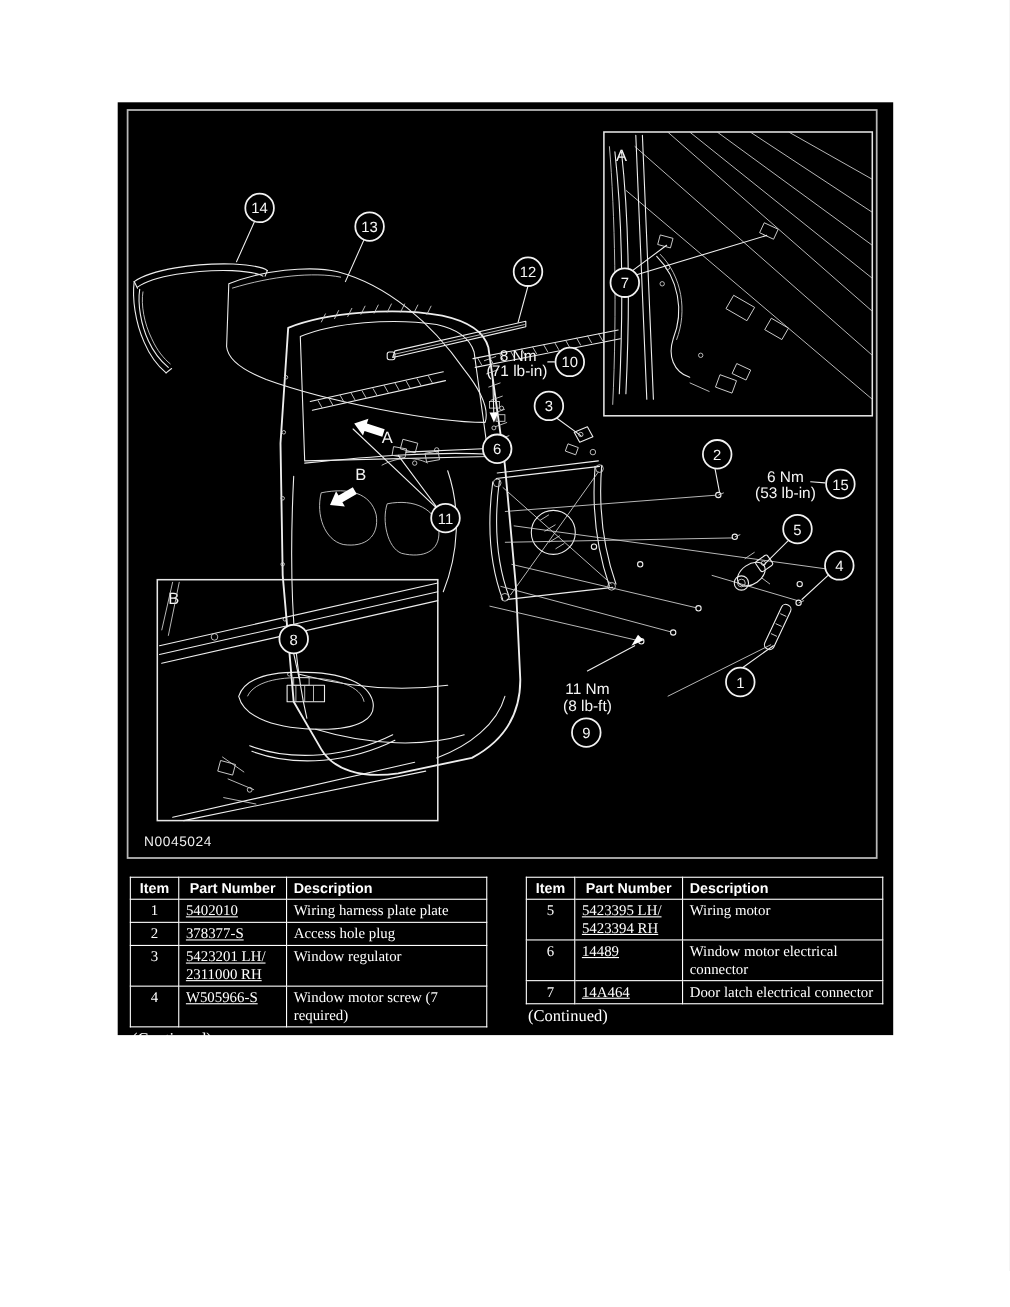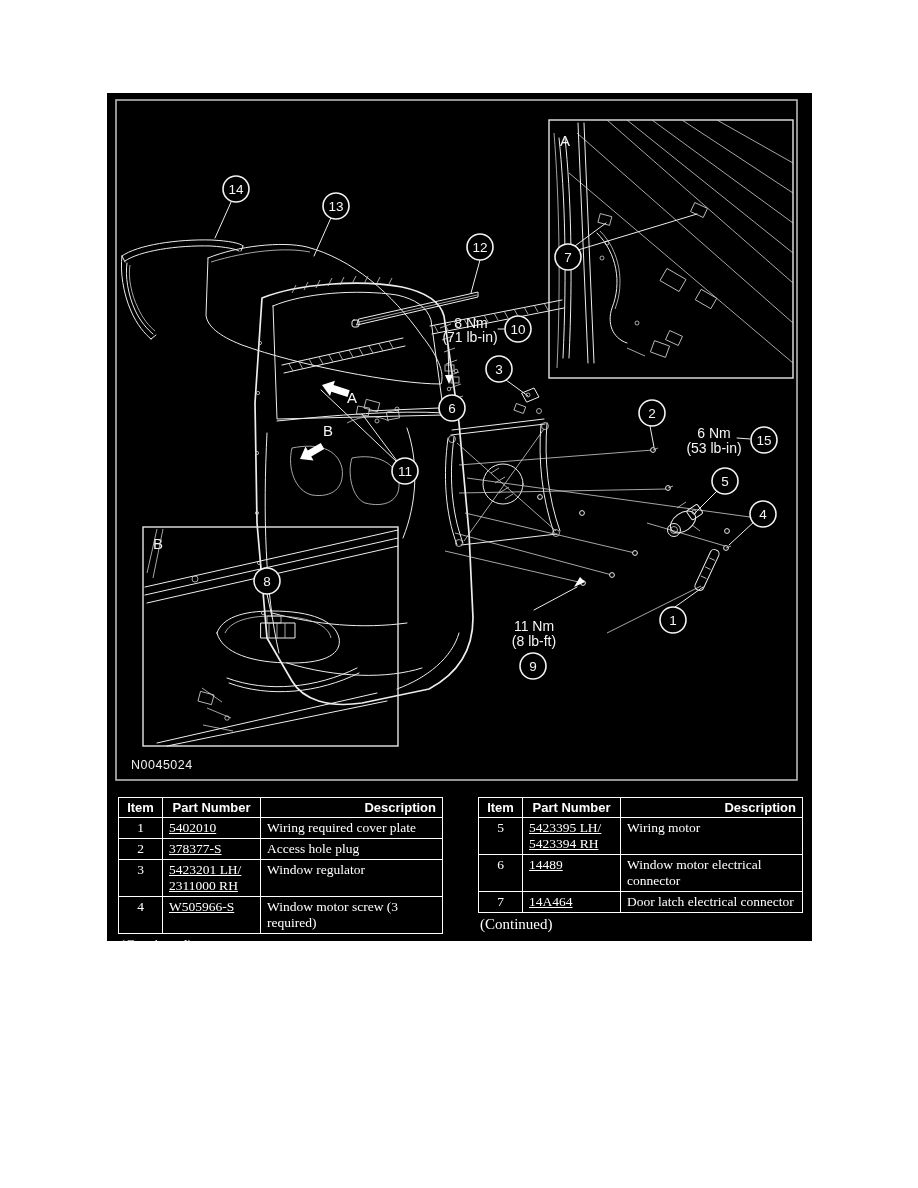--- a/index.html
+++ b/index.html
@@ -16,21 +16,21 @@
   .diag-label{fill:#f5f5f5;font:15px "Liberation Sans",sans-serif;}
   .torque text{fill:#f5f5f5;font:14px "Liberation Sans",sans-serif;text-anchor:middle;}
   .fig-id{fill:#efefef;font:12.5px "Liberation Sans",sans-serif;letter-spacing:0.5px;}
   .whitefill{fill:#fff;stroke:none;}
   .screw{fill:#000;stroke:#ededed;stroke-width:1;}
 
   .parts-table{position:absolute;width:352px;}
   .parts-table table{border-collapse:collapse;background:#000;color:#fff;table-layout:fixed;width:325px;}
   .parts-table th,.parts-table td{border:1.5px solid #fff;overflow:hidden;}
   .parts-table th{font-weight:bold;font-size:13px;font-family:"Liberation Sans",sans-serif;padding:2px 6px;text-align:center;}
-  .parts-table th.desc{text-align:right;}
+  .parts-table th.desc{text-align:left;}
   .parts-table td{font-family:"Liberation Serif",serif;font-size:13.5px;line-height:16px;padding:2px 6px;vertical-align:top;}
   .parts-table td.item{text-align:center;}
   .parts-table td.part{white-space:pre-line;text-decoration:underline;}
   .continued{color:#fff;font-family:"Liberation Serif",serif;font-size:15px;margin-top:3px;padding-left:2px;}
   .col-item{width:44px;} .col-part{width:98px;} .col-desc{width:182px;}
 </style>
 </head>
 <body>
 
 <div class="content-block">
@@ -304,37 +304,37 @@
         <tr>
           <th>Item</th>
           <th>Part Number</th>
           <th class="desc">Description</th>
         </tr>
       </thead>
       <tbody>
         <tr>
           <td class="item">1</td>
           <td class="part">5402010</td>
-          <td>Wiring required cover plate</td>
+          <td>Wiring harness plate plate</td>
         </tr>
         <tr>
           <td class="item">2</td>
           <td class="part">378377-S</td>
           <td>Access hole plug</td>
         </tr>
         <tr>
           <td class="item">3</td>
           <td class="part">5423201 LH/
 2311000 RH</td>
           <td>Window regulator</td>
         </tr>
         <tr>
           <td class="item">4</td>
           <td class="part">W505966-S</td>
-          <td>Window motor screw (3 required)</td>
+          <td>Window motor screw (7 required)</td>
         </tr>
       </tbody>
     </table>
     <div class="continued">(Continued)</div>
   </div>
 
   <div class="parts-table" style="left:371px;top:704px;">
     <table>
       <colgroup>
           <col class="col-item">

